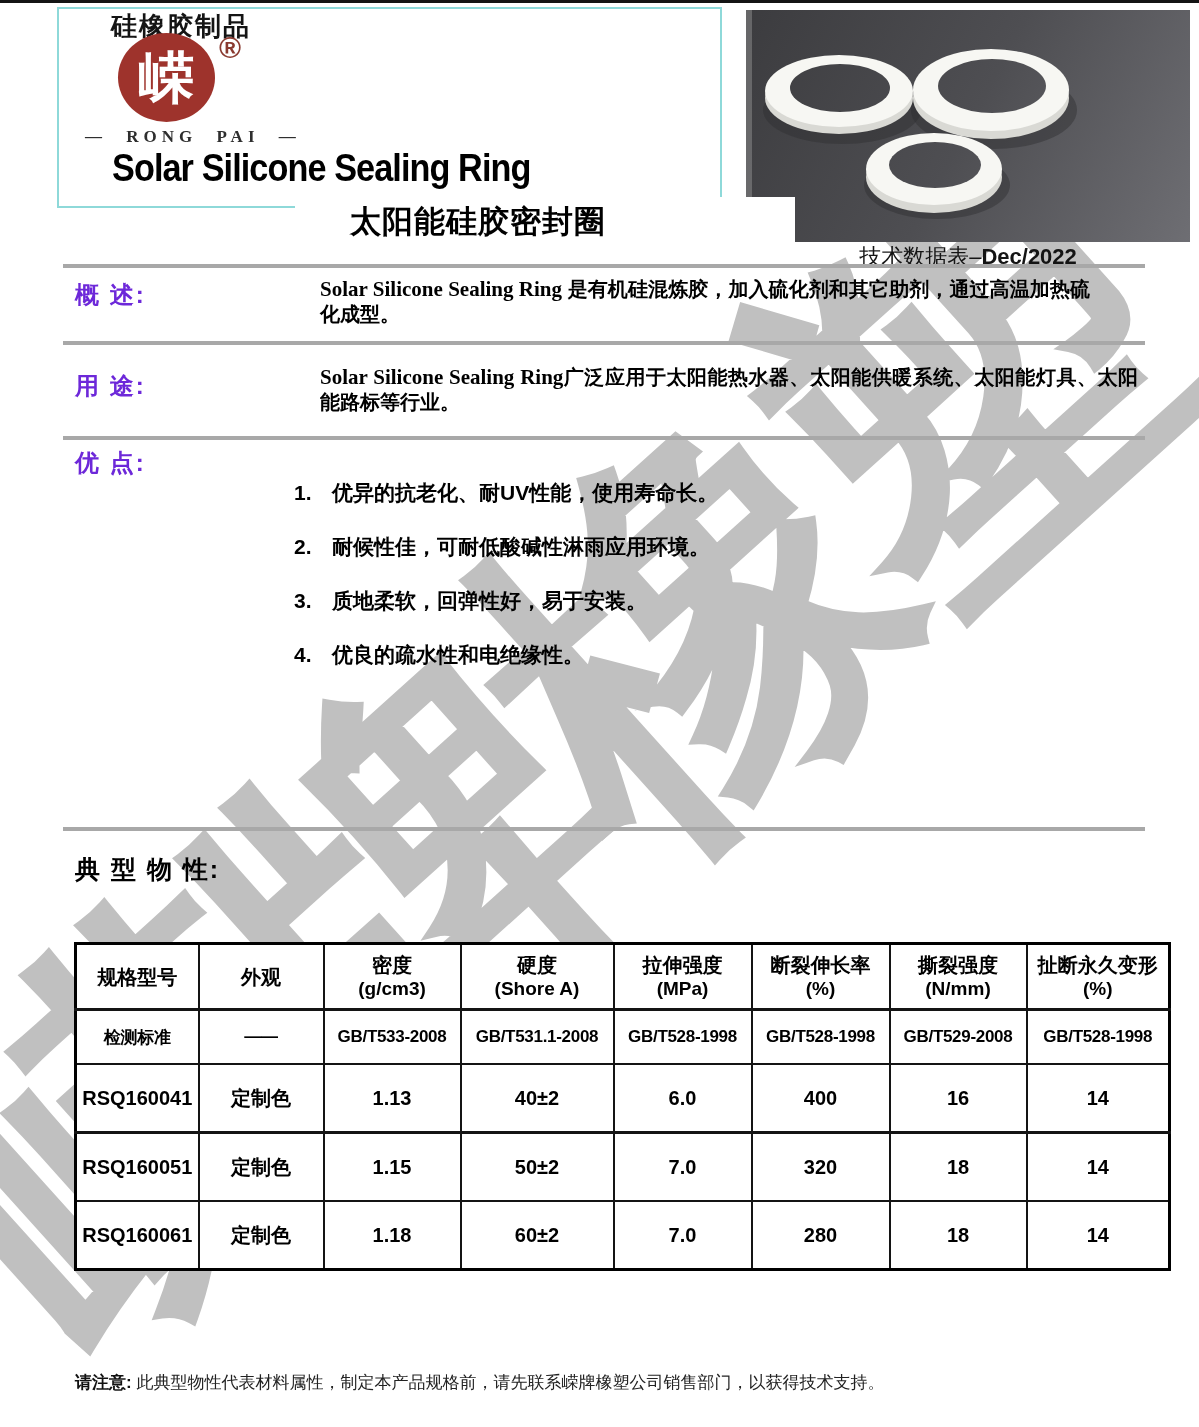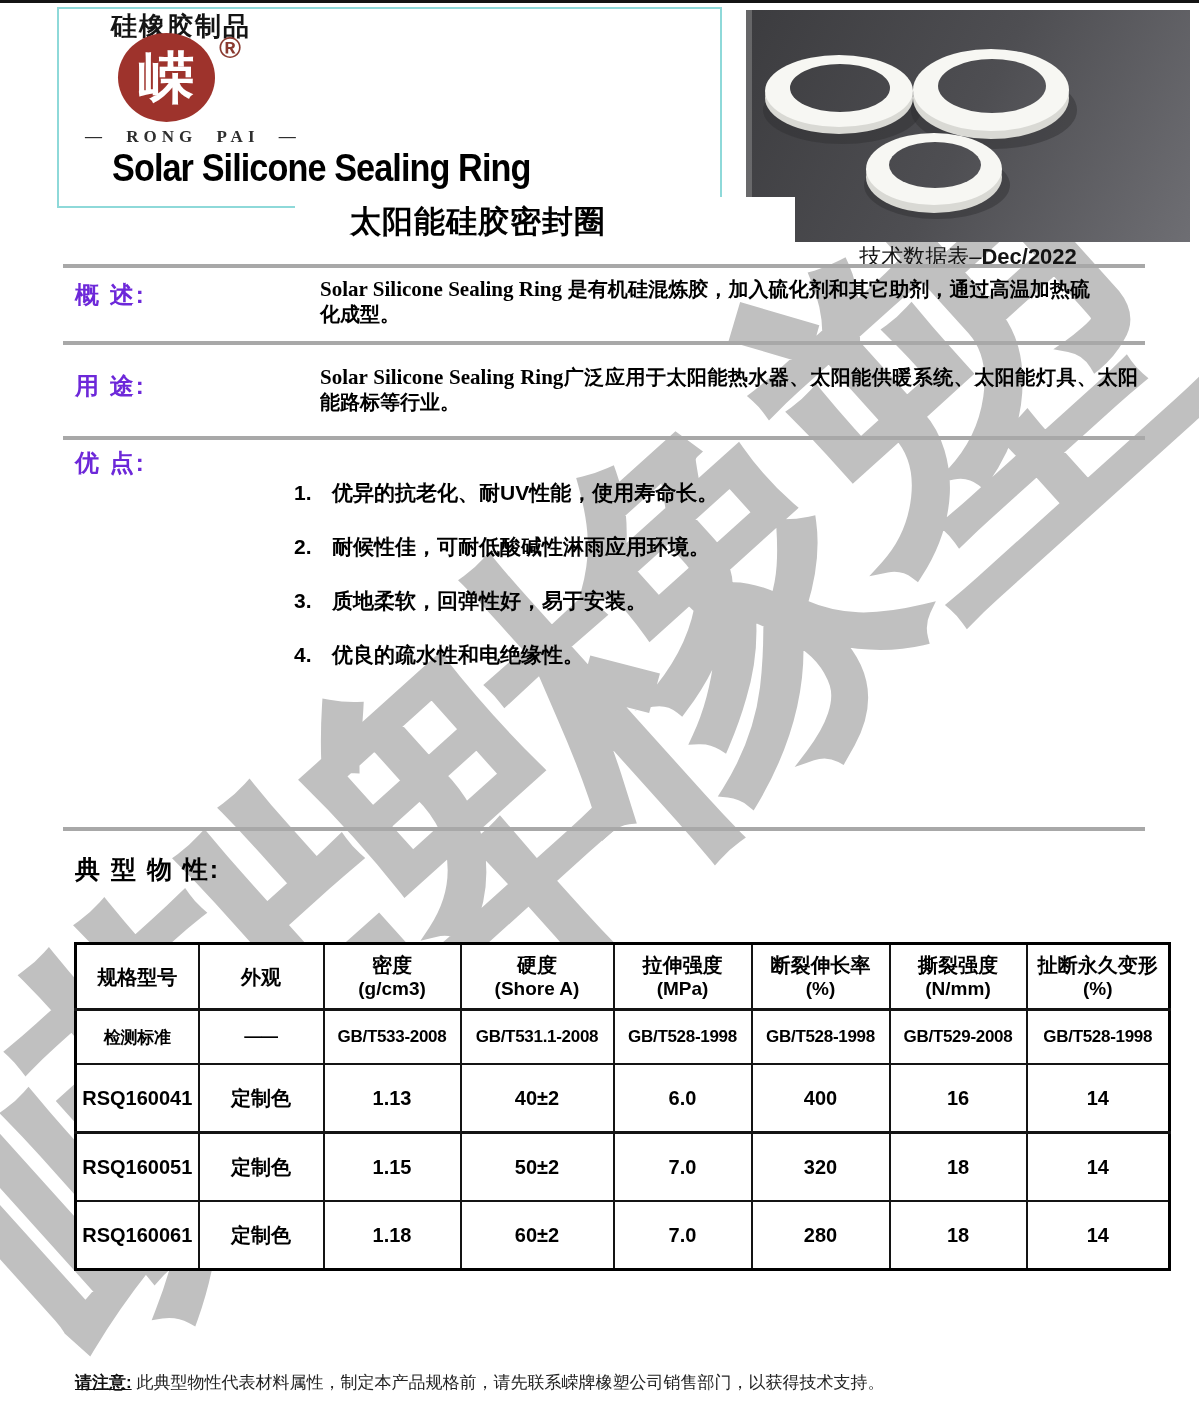--- a/index.html
+++ b/index.html
@@ -75,21 +75,21 @@
     border:2px solid #141414;text-align:center;vertical-align:middle;
     font-weight:bold;color:#000;padding:0 2px;overflow:hidden;
   }
   .hdr-row td{height:63px;font-size:20px;line-height:24px;border-bottom-width:3px;}
   .hdr-row .l2{display:block;font-size:19px;font-weight:bold;}
   .std-row td{height:52px;font-size:17px;letter-spacing:-0.3px;}
   .data-row td{height:66px;font-size:20px;}
   .data-row-1 td{border-bottom-width:3px;}
   
   .footer-note{position:absolute;left:75px;top:1371px;font-size:17px;color:#222;z-index:2;}
-  .footer-note b{font-weight:bold;color:#111;text-decoration:underline;}
+  .footer-note b{font-weight:bold;color:#111;}
 </style>
 </head>
 <body>
 
 <div class="page">
 
   <div class="watermark">嵘牌橡塑</div>
 
   <div class="topline"></div>
 

